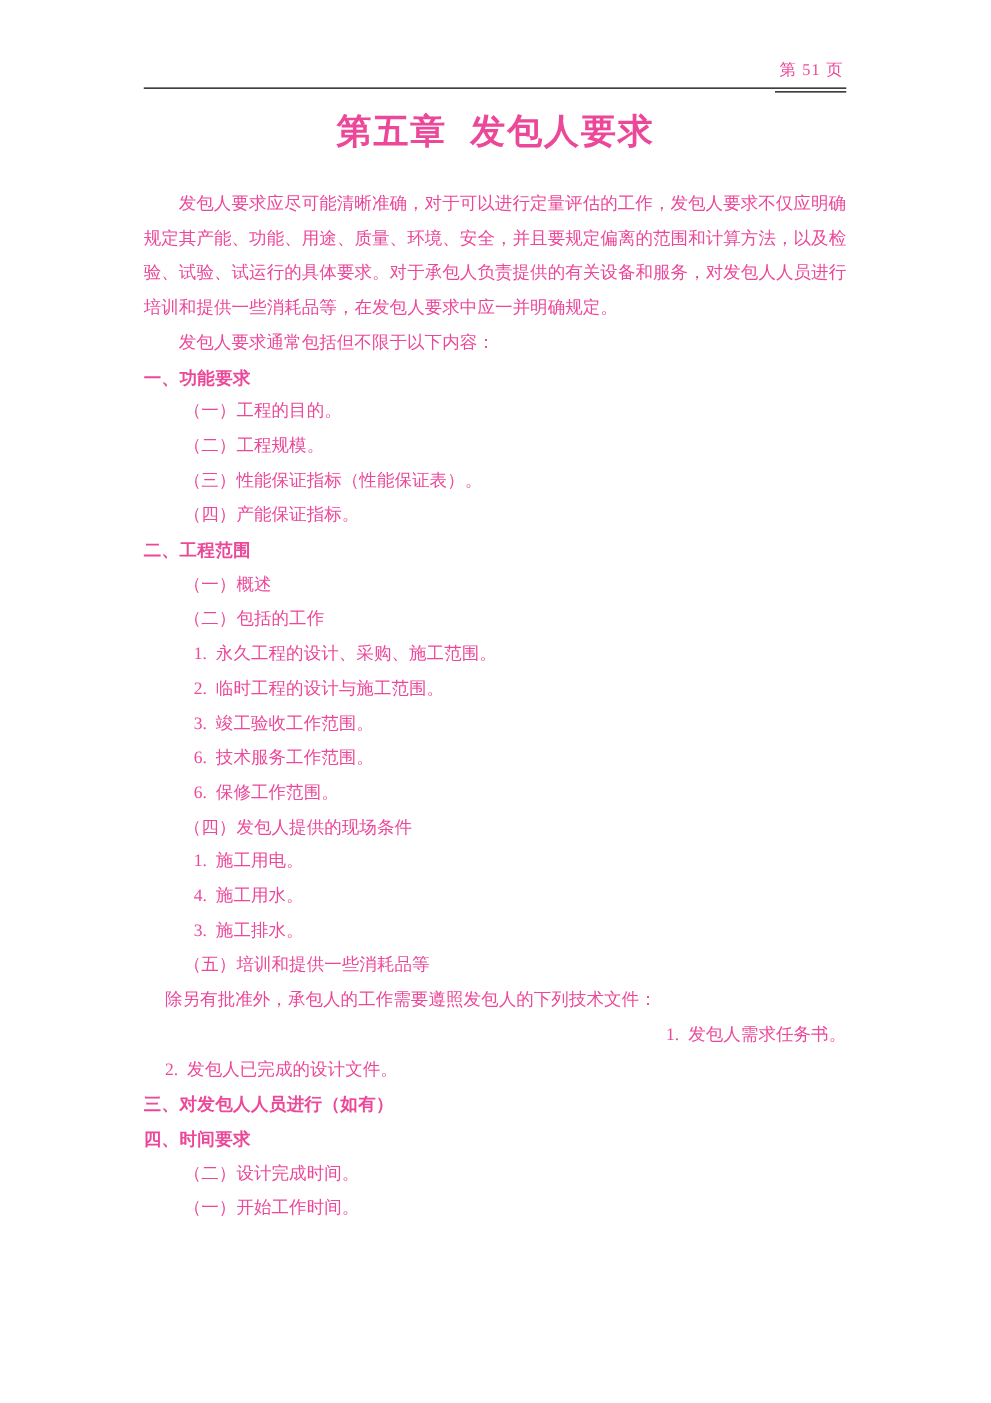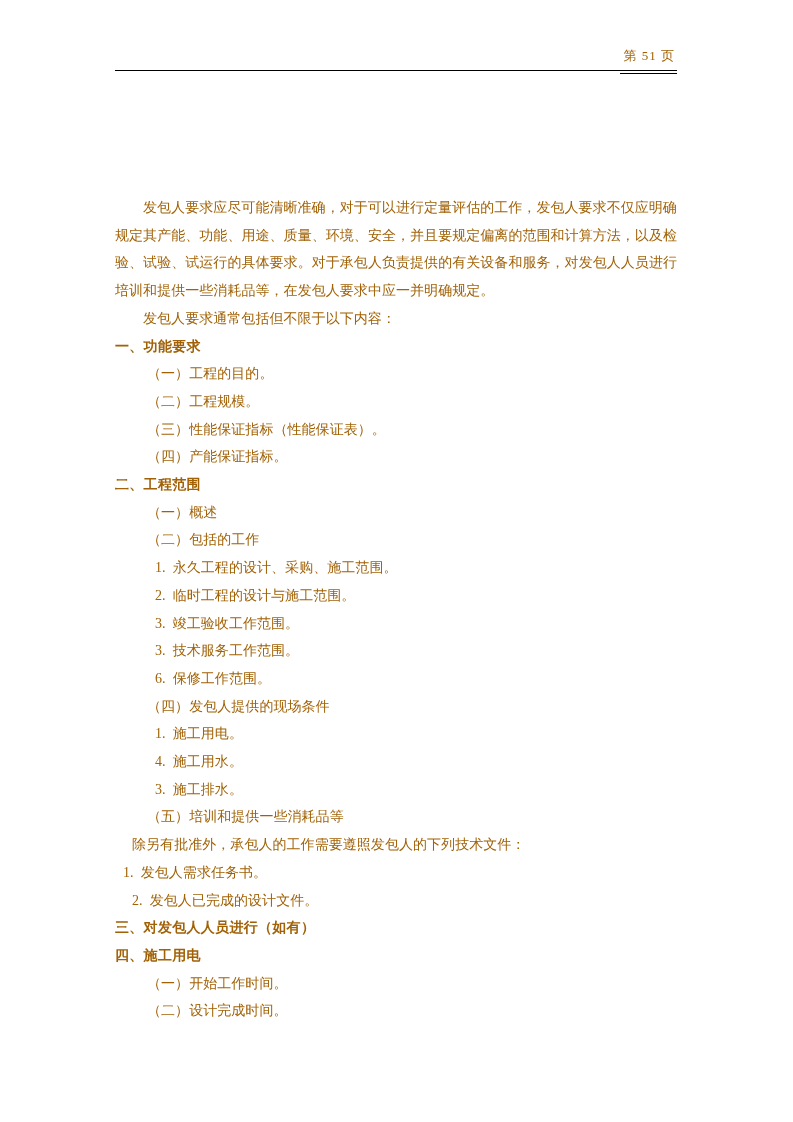--- a/index.html
+++ b/index.html
@@ -5,21 +5,21 @@
   html, body {
     margin: 0;
     padding: 0;
     background: #ffffff;
   }
   .page {
     position: relative;
     width: 793px;
     height: 1122px;
     background: #ffffff;
-    color: #a16207;
+    color: #ec4899;
     font-family: "Liberation Serif", "DejaVu Serif", serif;
     overflow: hidden;
   }
   
   .header {
     position: absolute;
     left: 115px;
     top: 46px;
     width: 562px;
     height: 30px;
@@ -58,76 +58,76 @@
     white-space: pre;
   }
   
   .doc-body {
     position: absolute;
     left: 115px;
     top: 150px;
     width: 562px;
     font-size: 14px;
     line-height: 27.7px;
-    margin-top: 44px;
   }
   .line {
     white-space: pre;
     letter-spacing: 0.05px;
   }
   .line.bold {
     font-weight: bold;
     font-family: "Liberation Sans", "DejaVu Sans", sans-serif;
     letter-spacing: 0.3px;
   }
   .ind-none  { padding-left: 0; }
   .ind-first { padding-left: 28px; }  
   .ind-item  { padding-left: 32px; }  
   .ind-num   { padding-left: 40px; }  
   .ind-intro { padding-left: 17px; }  
-  .ind-num1  { padding-left: 8px;  }  
+  .ind-num1  { padding-left: 8px; text-align: right;  }  
   .ind-num2  { padding-left: 17px; }  
 </style>
 </head>
 <body>
 
 <div class="page">
 
   <div class="header">
     <div class="header-rule"></div>
     <span class="pagenum">第 51 页</span>
   </div>
 
+  <h1 class="title">第五章  发包人要求</h1>
 
   <div class="doc-body" id="body-lines">
       <div class="line ind-first">发包人要求应尽可能清晰准确，对于可以进行定量评估的工作，发包人要求不仅应明确</div>
       <div class="line ind-none">规定其产能、功能、用途、质量、环境、安全，并且要规定偏离的范围和计算方法，以及检</div>
       <div class="line ind-none">验、试验、试运行的具体要求。对于承包人负责提供的有关设备和服务，对发包人人员进行</div>
       <div class="line ind-none">培训和提供一些消耗品等，在发包人要求中应一并明确规定。</div>
       <div class="line ind-first">发包人要求通常包括但不限于以下内容：</div>
       <div class="line ind-none bold">一、功能要求</div>
       <div class="line ind-item">（一）工程的目的。</div>
       <div class="line ind-item">（二）工程规模。</div>
       <div class="line ind-item">（三）性能保证指标（性能保证表）。</div>
       <div class="line ind-item">（四）产能保证指标。</div>
       <div class="line ind-none bold">二、工程范围</div>
       <div class="line ind-item">（一）概述</div>
       <div class="line ind-item">（二）包括的工作</div>
       <div class="line ind-num">1.  永久工程的设计、采购、施工范围。</div>
       <div class="line ind-num">2.  临时工程的设计与施工范围。</div>
       <div class="line ind-num">3.  竣工验收工作范围。</div>
-      <div class="line ind-num">3.  技术服务工作范围。</div>
+      <div class="line ind-num">6.  技术服务工作范围。</div>
       <div class="line ind-num">6.  保修工作范围。</div>
       <div class="line ind-item">（四）发包人提供的现场条件</div>
       <div class="line ind-num">1.  施工用电。</div>
       <div class="line ind-num">4.  施工用水。</div>
       <div class="line ind-num">3.  施工排水。</div>
       <div class="line ind-item">（五）培训和提供一些消耗品等</div>
       <div class="line ind-intro">除另有批准外，承包人的工作需要遵照发包人的下列技术文件：</div>
       <div class="line ind-num1">1.  发包人需求任务书。</div>
       <div class="line ind-num2">2.  发包人已完成的设计文件。</div>
       <div class="line ind-none bold">三、对发包人人员进行（如有）</div>
-      <div class="line ind-none bold">四、施工用电</div>
+      <div class="line ind-none bold">四、时间要求</div>
+      <div class="line ind-item">（二）设计完成时间。</div>
       <div class="line ind-item">（一）开始工作时间。</div>
-      <div class="line ind-item">（二）设计完成时间。</div>
     </div>
 
 </div>
 
 </body></html>

